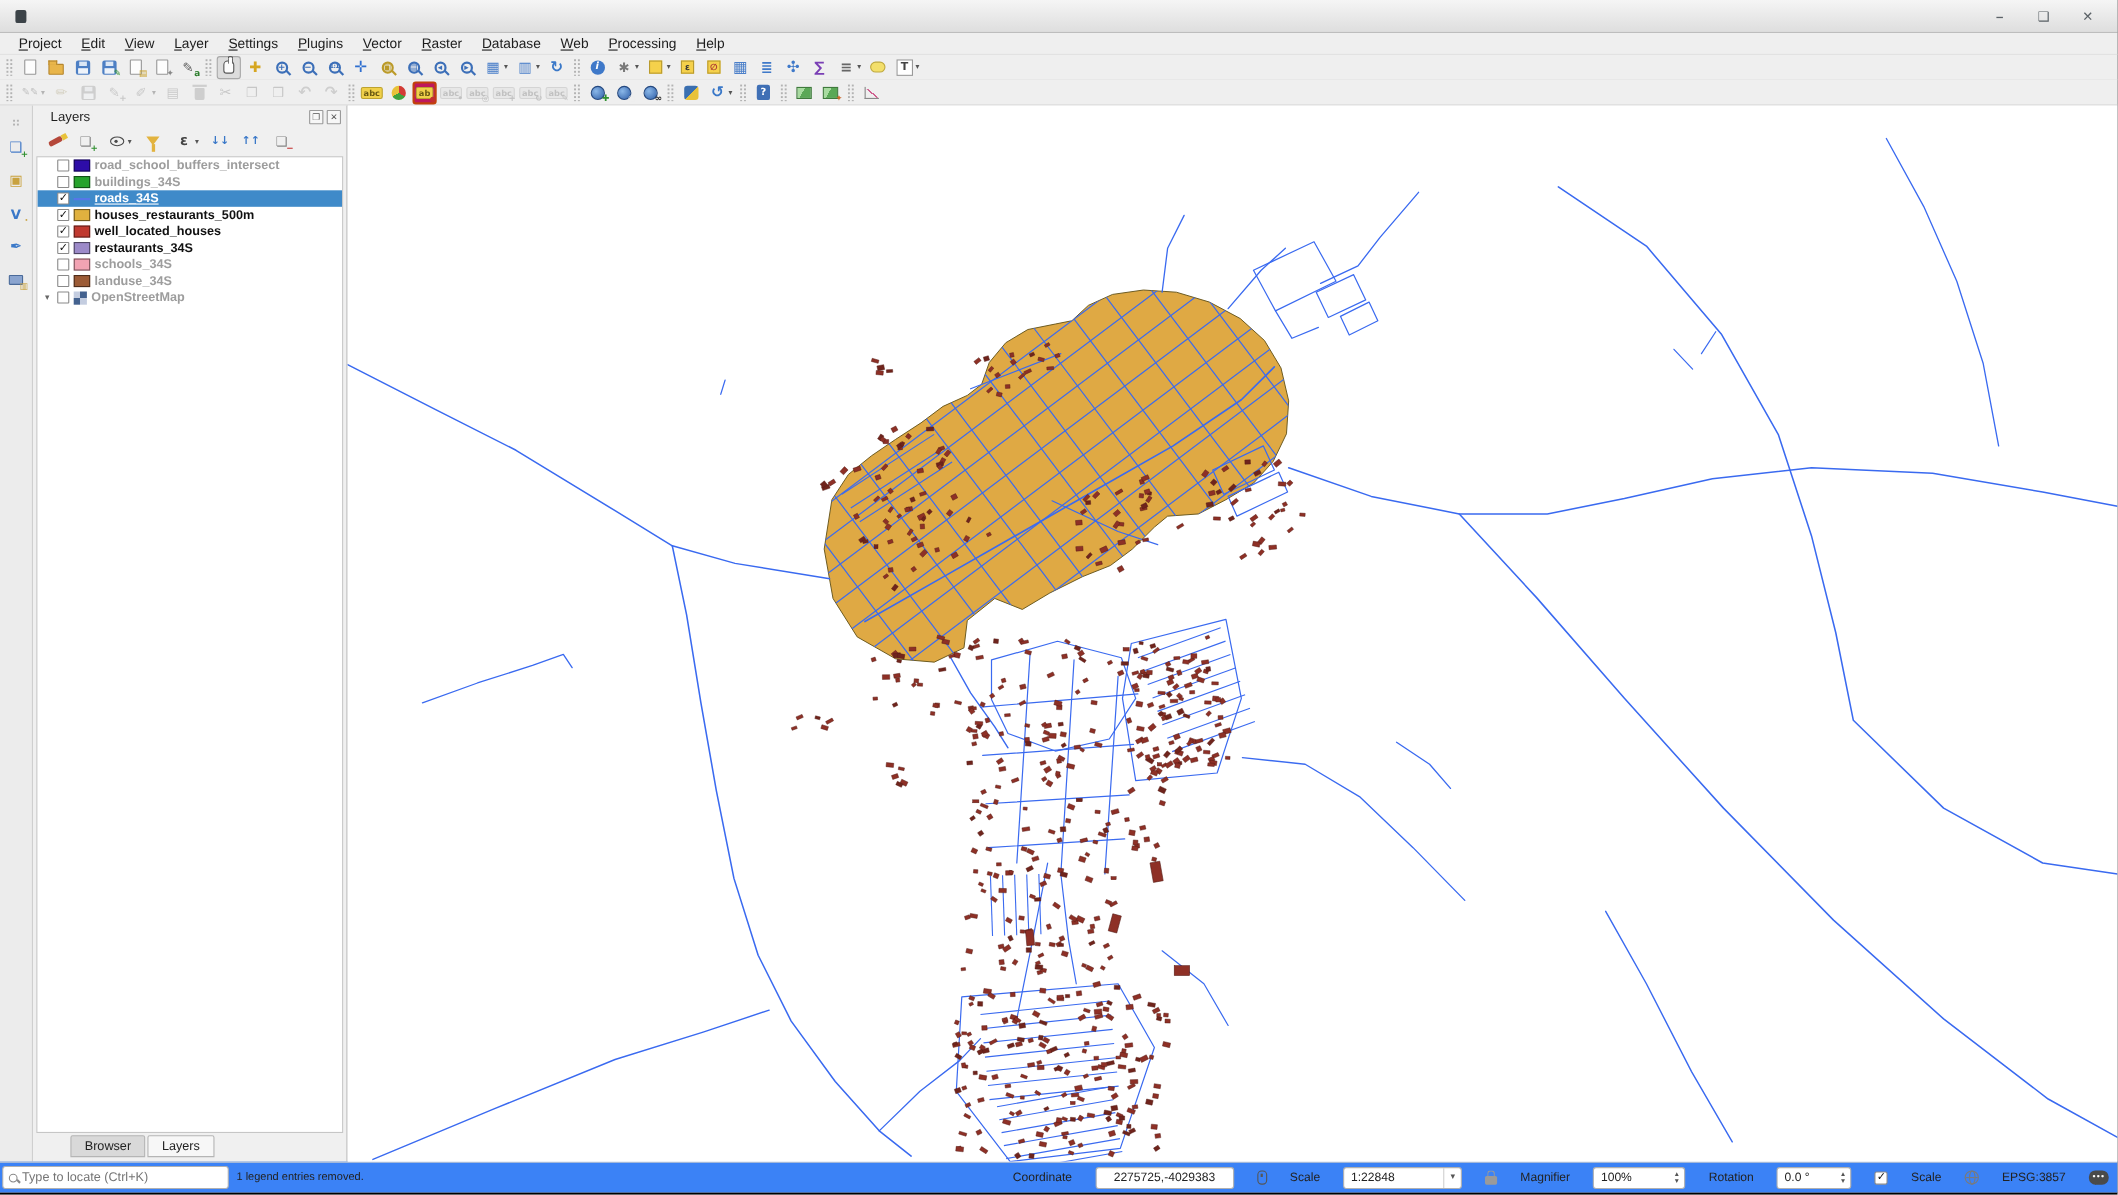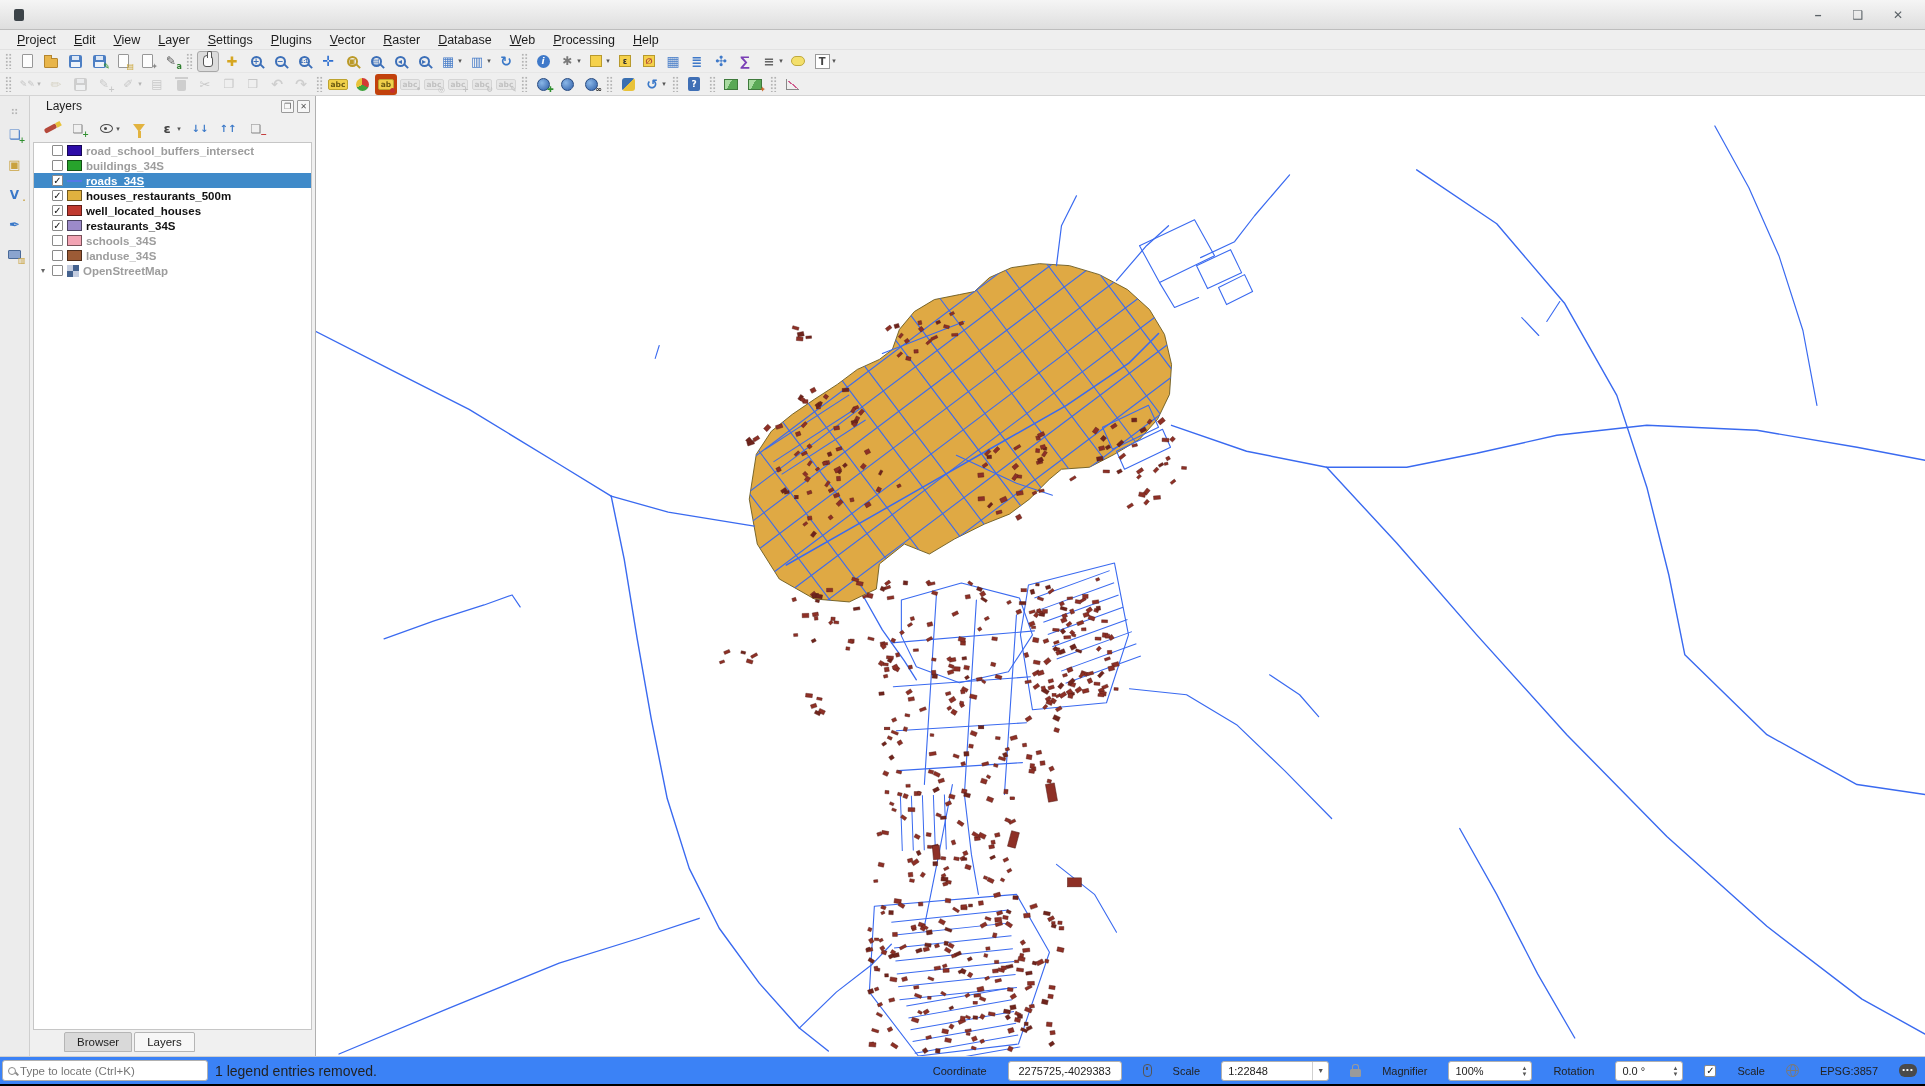--- a/index.html
+++ b/index.html
@@ -29,21 +29,21 @@
     padding-left:2px; }
   #toolbar1 { border-bottom:1px solid #e6e6e6; }
   #toolbar2 { border-bottom:1px solid #d4d4d4; }
   .tb-handle { width:7px; height:16px; margin:0 3px;
     background-image:radial-gradient(#b3b3b3 0.8px, transparent 0.9px);
     background-size:3.5px 3.5px; flex:0 0 7px; }
   .tb-btn { width:22px; height:21px; border-radius:3px; display:inline-flex; align-items:center;
     justify-content:center; position:relative; margin:0 1px; flex:0 0 auto; }
   .tb-btn.wide { width:27px; }
   .tb-btn.active { background:#dcdcdc; border:1px solid #a8a8a8; }
-  .tb-btn.checked { background:#be185d; border:5px solid #c2410c; }
+  .tb-btn.checked { background:#be185d; border:2px solid #c2410c; }
   .tb-btn.disabled { opacity:.38; filter:grayscale(.7); }
   .dd { font-size:7px; color:#555; margin-left:1px; }
   .ic { position:relative; width:18px; height:18px; display:inline-flex; align-items:center;
     justify-content:center; font-family:"DejaVu Sans",sans-serif; }
   .g { line-height:1; }
   .badge { position:absolute; font-size:8px; line-height:1; right:-2px; bottom:-1px; font-weight:bold; }
   
   .shp-page { width:11px; height:14px; background:#fdfdfd; border:1px solid #979797; border-radius:1px; }
   .shp-folder { width:14px; height:10px; background:#e8b54a; border:1px solid #b5862e;
     border-radius:1px; position:relative; margin-top:3px; }
@@ -137,21 +137,21 @@
   
   #statusbar { height:28px; flex:0 0 28px; background:#3b82f6; border-top:1px solid #cfcfcf;
     display:flex; align-items:center; padding:0 8px 0 2px; gap:7px; font-size:11px; color:#222; }
   #locate-box { width:206px; height:21px; background:#fff; border:1px solid #b0b0b0; border-radius:3px;
     display:flex; align-items:center; padding:0 5px; gap:4px; }
   #locate-box input { border:none; outline:none; font-size:11.5px; width:100%; color:#333;
     font-family:"Liberation Sans",sans-serif; background:transparent; }
   .mag-s { width:8px; height:8px; border:1.5px solid #8a8a8a; border-radius:50%; position:relative; flex:0 0 8px; }
   .mag-s::after { content:""; position:absolute; width:4px; height:1.5px; background:#8a8a8a;
     transform:rotate(45deg); right:-3.5px; bottom:-1px; }
-  #status-msg { font-size:14px; color:#222; }
+  #status-msg { font-size:10px; color:#222; }
   #status-right { margin-left:auto; display:flex; align-items:center; gap:21px; }
   .sb-label { color:#222; }
   .sb-input { height:20px; background:#fff; border:1px solid #b0b0b0; border-radius:3px;
     font-size:11px; color:#222; text-align:center; font-family:"Liberation Sans",sans-serif; outline:none; }
   .sb-combo { height:20px; background:#fff; border:1px solid #b0b0b0; border-radius:3px;
     display:flex; align-items:center; }
   .sb-combo .val { padding:0 6px; font-size:11px; }
   .sb-combo .arrow-box { width:16px; height:100%; border-left:1px solid #d0d0d0; display:flex;
     align-items:center; justify-content:center; font-size:7px; color:#555; }
   .spin { display:flex; flex-direction:column; width:14px; height:18px; justify-content:center; margin-left:2px; }
@@ -1423,21 +1423,21 @@
 
   <div id="statusbar">
     <div id="locate-box">
       <span class="mag-s"></span>
       <input type="text" placeholder="Type to locate (Ctrl+K)" style="">
     </div>
     <span id="status-msg">1 legend entries removed.</span>
 
     <div id="status-right">
       <span class="sb-label">Coordinate</span>
-      <input class="sb-input" style="width: 114px;" readonly="" value="2275725,-4029383">
+      <input class="sb-input" style="width: 126px;" readonly="" value="2275725,-4029383">
       <span class="mouse-ic"></span>
 
       <span class="sb-label">Scale</span>
       <div class="sb-combo" style="width:108px">
         <span class="val" style="flex:1">1:22848</span>
         <span class="arrow-box">▼</span>
       </div>
       <span class="lockic"></span>
 
       <span class="sb-label">Magnifier</span>

